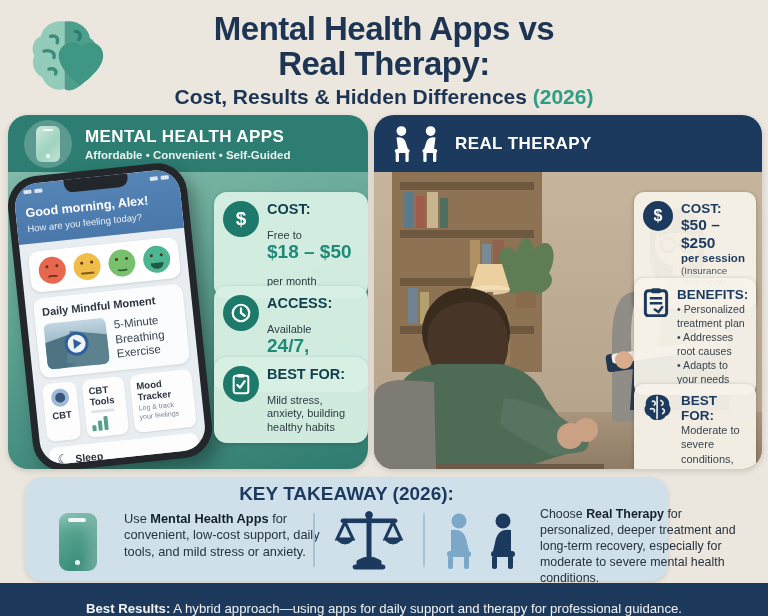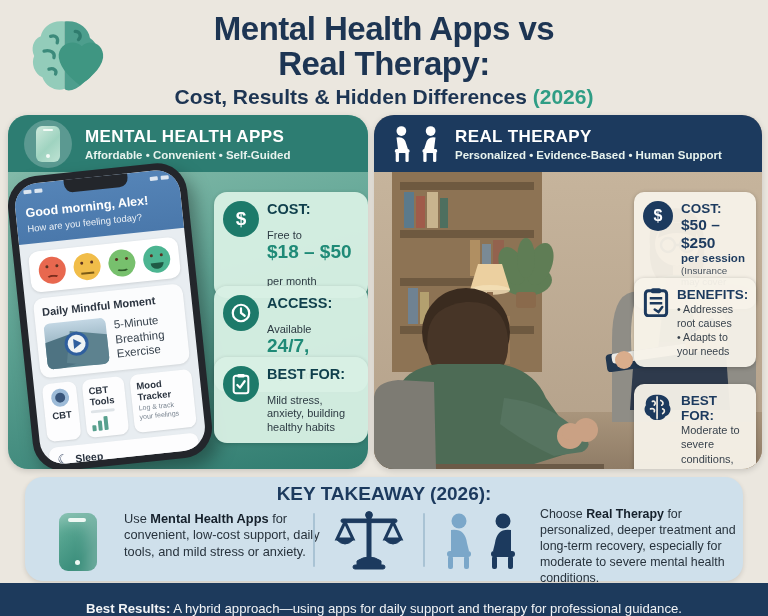--- a/index.html
+++ b/index.html
@@ -99,21 +99,21 @@
   .ibx-body { font-size:11px; color:#39434d; line-height:1.3; }
   .blist div { font-size:10.6px; color:#39434d; line-height:1.28; margin-top:1px; }
   .blist div::before { content:"• "; }
   .apps-cost { top:77px; } .apps-access { top:171px; } .apps-best { top:242px; }
   .th-cost { top:77px; } .th-benefits { top:163px; } .th-best { top:269px; }
 
   
   .scene { position:absolute; left:0; top:57px; width:388px; height:297px; }
 
   
-  .takeaway { position:absolute; left:25px; top:477px; width:718px; height:104px; background:#cfe0eb; border-radius:18px; box-shadow:0 2px 5px rgba(0,0,0,.12); }
+  .takeaway { position:absolute; left:25px; top:477px; width:643px; height:104px; background:#cfe0eb; border-radius:18px; box-shadow:0 2px 5px rgba(0,0,0,.12); }
   .tk-title { text-align:center; padding-top:6px; font-size:19px; font-weight:800; color:#1c3a5e; }
   .tk-phone { position:absolute; left:34px; top:36px; width:38px; height:58px; border-radius:9px; background:linear-gradient(135deg,#67b29d 0%,#3c8f7c 70%); box-shadow:inset -10px 10px 14px rgba(255,255,255,.25); }
   .tk-phone::before { content:""; position:absolute; top:5px; left:9px; width:18px; height:4px; border-radius:3px; background:#eef8f3; }
   .tk-phone::after { content:""; position:absolute; bottom:6px; left:16px; width:5px; height:5px; border-radius:50%; background:#eef8f3; }
   .tk-text { position:absolute; font-size:12.8px; color:#27323c; line-height:1.28;margin-left:15px; }
   .tk-text b { color:#15202b; }
   .tk-apps { left:84px; top:34px; width:202px; }
   .tk-therapy { left:500px; top:30px; width:208px; font-size:12.4px; }
   .tk-div { position:absolute; top:36px; width:2px; height:54px; background:#a9c3d4; border-radius:1px; }
   .tk-div1 { left:288px; } .tk-div2 { left:398px; }
@@ -290,21 +290,20 @@
           <rect x="19" y="34" width="4" height="12" rx="1.5"></rect>
           <circle cx="50" cy="8" r="6"></circle>
           <path d="M56,16 Q46,14 44,24 L42,30 L54,32 Z"></path>
           <rect x="40" y="30" width="18" height="5" rx="2"></rect>
           <rect x="41" y="34" width="4" height="12" rx="1.5"></rect>
           <rect x="53" y="34" width="4" height="12" rx="1.5"></rect>
         </g>
       </svg>
       <div class="head-txt">
         <div class="h-title">REAL THERAPY</div>
-        <div class="h-tag">Personalized • Evidence-Based • Human Support</div>
       </div>
     </div>
 
     <svg class="scene" viewBox="0 0 388 297" preserveAspectRatio="none">
       <defs>
         <linearGradient id="wall" x1="0" y1="0" x2="0" y2="1">
           <stop offset="0" stop-color="#c6b49c"></stop>
             <stop offset="1" stop-color="#b3a089"></stop>
         </linearGradient>
         <linearGradient id="floor" x1="0" y1="0" x2="0" y2="1">
@@ -400,20 +399,21 @@
     <div class="ibox th-benefits">
       <svg width="26" height="30" viewBox="0 0 20 24" style="flex:0 0 auto">
         <rect x="1.5" y="3" width="17" height="20" rx="2.5" fill="none" stroke="#1c3a5e" stroke-width="2.4"></rect>
         <rect x="6" y="1" width="8" height="4" rx="1.5" fill="#1c3a5e"></rect>
         <path d="M5,9 L15,9 M5,13 L15,13" stroke="#1c3a5e" stroke-width="2"></path>
         <path d="M9,18 L12,20 L15,16" fill="none" stroke="#1c3a5e" stroke-width="2" stroke-linecap="round"></path>
       </svg>
       <div>
         <div class="ibx-label">BENEFITS:</div>
         <div class="blist">
+          <div>Personalized treatment plan</div>
           <div>Addresses root causes</div>
           <div>Adapts to your needs</div>
         </div>
       </div>
     </div>
     <div class="ibox th-best">
       <svg width="30" height="28" viewBox="0 0 32 30" style="flex:0 0 auto">
         <path d="M15,2 C7,1 2,7 3,13 C0,17 2,23 7,25 C9,29 14,30 15,28 C16,30 22,29 24,25 C29,23 31,17 28,13 C29,7 23,1 15,2 Z" fill="#1c3a5e"></path>
         <g stroke="#f2ede4" stroke-width="1.8" fill="none" stroke-linecap="round">
           <path d="M10,9 C13,8 14,11 12,13"></path>

